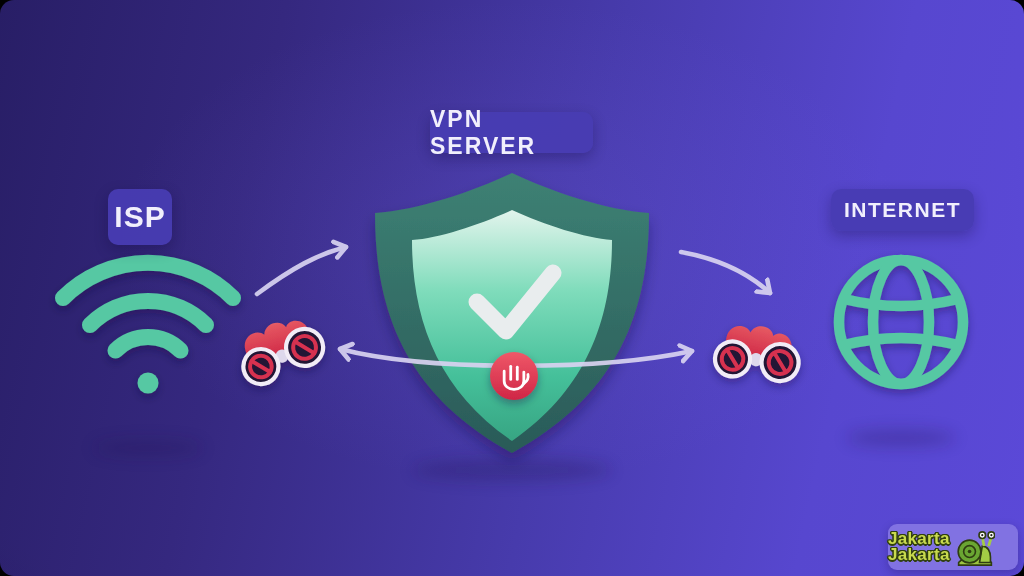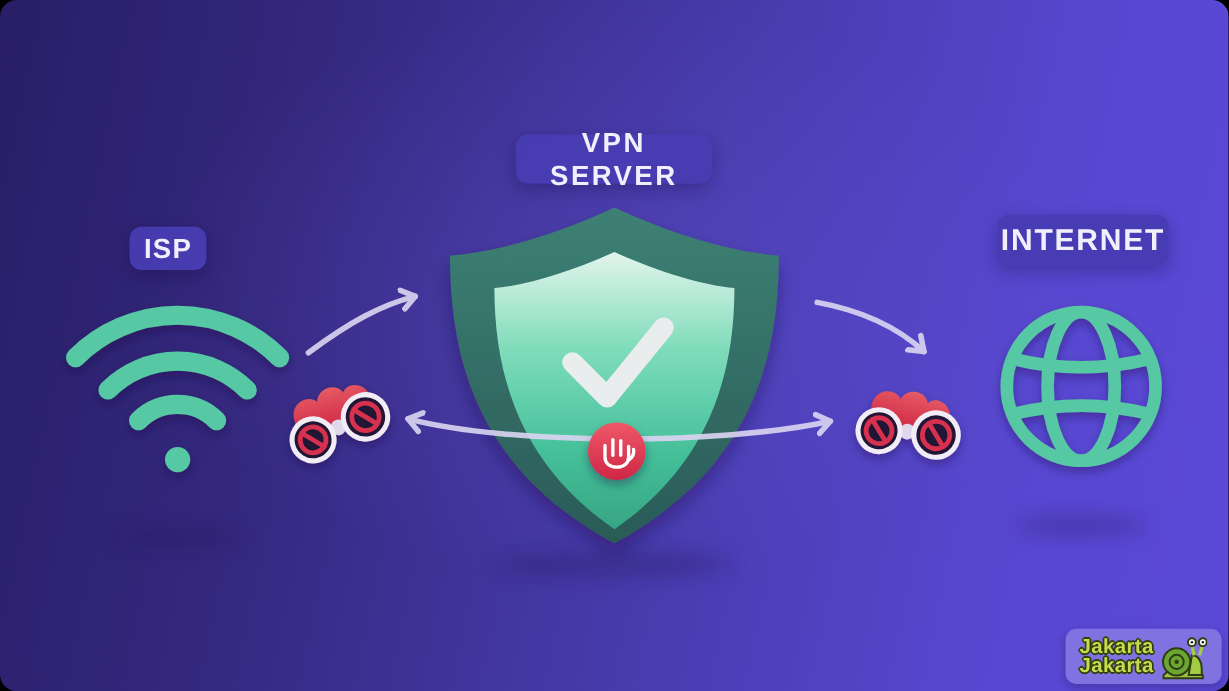--- a/index.html
+++ b/index.html
@@ -10,29 +10,29 @@
       radial-gradient(55% 60% at 50% 42%, rgba(116,96,228,0.22), rgba(116,96,228,0) 70%),
       linear-gradient(102deg,#281e66 0%,#35287f 25%,#473bac 55%,#5747cf 80%,#5b49d8 100%);
   }
   .stage::after{
     content:"";position:absolute;inset:0;pointer-events:none;
     background:radial-gradient(120% 130% at 50% 45%, rgba(0,0,0,0) 55%, rgba(15,8,50,0.30) 100%);
   }
   .pill{
     position:absolute;display:flex;align-items:center;justify-content:center;
     background:rgba(72,60,178,0.95);color:#f1effc;font-weight:700;border-radius:10px;
-    box-shadow:0 5px 14px rgba(18,10,60,0.30);z-index:5;text-align:center;
+    box-shadow:0 5px 14px rgba(18,10,60,0.30);z-index:5;
   }
-  .pill-isp{left:108px;top:189px;width:64px;height:36px;font-size:23px;letter-spacing:1px;}
+  .pill-isp{left:108px;top:189px;width:64px;height:56px;font-size:30px;letter-spacing:1px;}
   .pill-vpn{left:430px;top:112px;width:163px;height:41px;font-size:23px;letter-spacing:2px;}
-  .pill-internet{left:831px;top:179px;width:143px;height:42px;font-size:25px;letter-spacing:1.5px;}
+  .pill-internet{left:831px;top:189px;width:143px;height:42px;font-size:21px;letter-spacing:1.5px;}
   svg.scene{position:absolute;left:0;top:0;z-index:2;}
   .watermark{
     position:absolute;left:888px;top:524px;width:130px;height:46px;z-index:6;
-    background:#8172e2;border-radius:9px;display:flex;align-items:center;justify-content:center;gap:5px;
+    background:#8172e2;border-radius:9px;display:flex;align-items:center;gap:5px;
     box-shadow:0 3px 8px rgba(18,10,60,0.25);
   }
   .wm-text{display:flex;flex-direction:column;align-items:center;line-height:0.95;
     font-size:17px;font-weight:800;color:#c9da4e;letter-spacing:0.3px;
     text-shadow:-1.5px 0 #31400f,1.5px 0 #31400f,0 -1.5px #31400f,0 1.5px #31400f,
       -1px -1px #31400f,1px 1px #31400f,-1px 1px #31400f,1px -1px #31400f;}
 </style>
 </head>
 <body>
 

